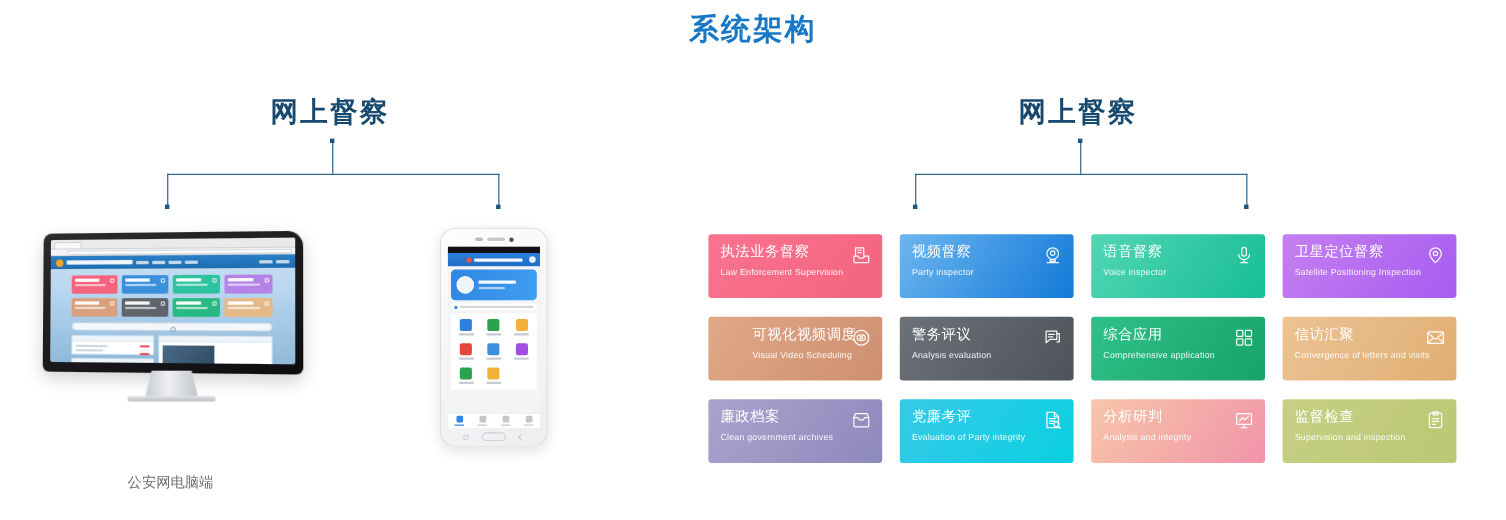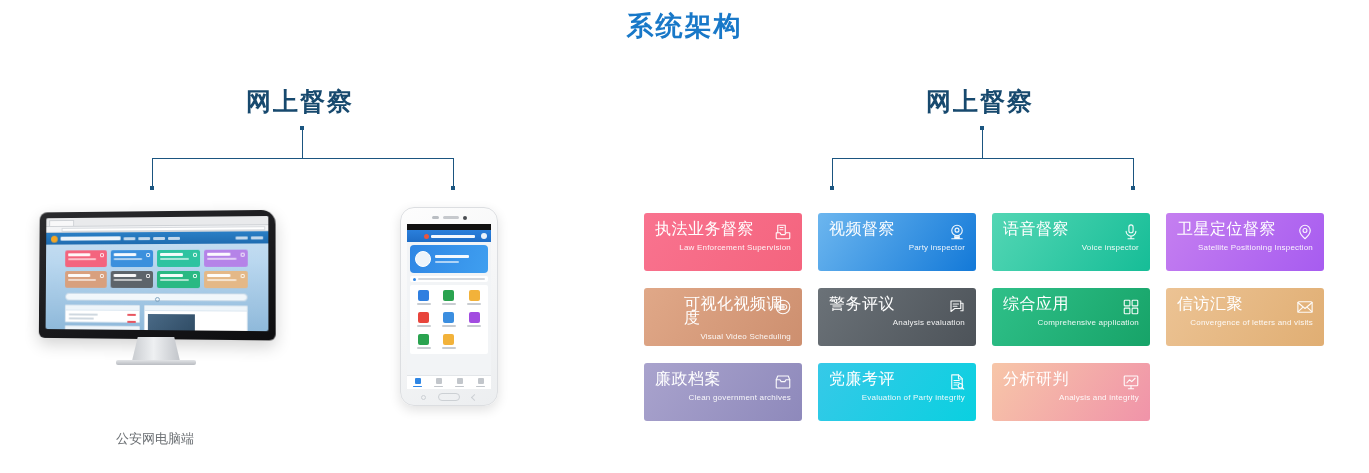--- a/index.html
+++ b/index.html
@@ -149,22 +149,22 @@
   
   #card-grid {
     position:absolute; left: 644px; top: 213px;
     display: grid; grid-template-columns: repeat(4, 158px);
     grid-auto-rows: 58px; gap: 17px 16px;
   }
   .fcard {
     position: relative; border-radius: 3px; padding: 9px 11px;
     color: #fff; overflow: hidden;
   }
-  .fcard .cn { font-size: 16px; line-height: 14px; letter-spacing: .5px; }
-  .fcard .en { font-size: 8px; line-height: 10px; margin-top: 7px; opacity: .92; letter-spacing: .2px; text-align: right;}
+  .fcard .cn { font-size: 13px; line-height: 14px; letter-spacing: .5px; }
+  .fcard .en { font-size: 8px; line-height: 10px; margin-top: 7px; opacity: .92; letter-spacing: .2px;}
   .fcard .ico { position:absolute; right: 10px; top: 10px; width: 18px; height: 18px; opacity: .95;}
   .fcard .ico svg { width: 100%; height: 100%; display:block; }
 </style>
 </head>
 <body>
 
 <div class="page">
 
   <div class="main-title">系统架构</div>
 
@@ -489,15 +489,26 @@
         <div class="cn">分析研判</div>
         <div class="en">Analysis and integrity</div>
         <span class="ico">
           <svg viewBox="0 0 24 24">
             <rect fill="none" stroke="#fff" stroke-width="1.5" stroke-linecap="round" stroke-linejoin="round" x="3" y="4" width="18" height="13" rx="1"></rect>
             <path fill="none" stroke="#fff" stroke-width="1.5" stroke-linecap="round" stroke-linejoin="round" d="M6.5 13l3.5-4 3 2.5L17.5 7"></path>
             <path fill="none" stroke="#fff" stroke-width="1.5" stroke-linecap="round" stroke-linejoin="round" d="M12 17v4M8.5 21h7"></path>
           </svg>
         </span>
       </div>
+      <div class="fcard" style="background: linear-gradient(125deg, rgb(198, 207, 132), rgb(188, 200, 115));">
+        <div class="cn">监督检查</div>
+        <div class="en">Supervision and inspection</div>
+        <span class="ico">
+          <svg viewBox="0 0 24 24">
+            <rect fill="none" stroke="#fff" stroke-width="1.5" stroke-linecap="round" stroke-linejoin="round" x="4.5" y="3.5" width="15" height="17.5" rx="2"></rect>
+            <path fill="none" stroke="#fff" stroke-width="1.5" stroke-linecap="round" stroke-linejoin="round" d="M9 2h6v3.5H9z"></path>
+            <path fill="none" stroke="#fff" stroke-width="1.5" stroke-linecap="round" stroke-linejoin="round" d="M8 10h8M8 13.5h8M8 17h4"></path>
+          </svg>
+        </span>
+      </div>
     </div>
 
 </div>
 
 </body></html>

